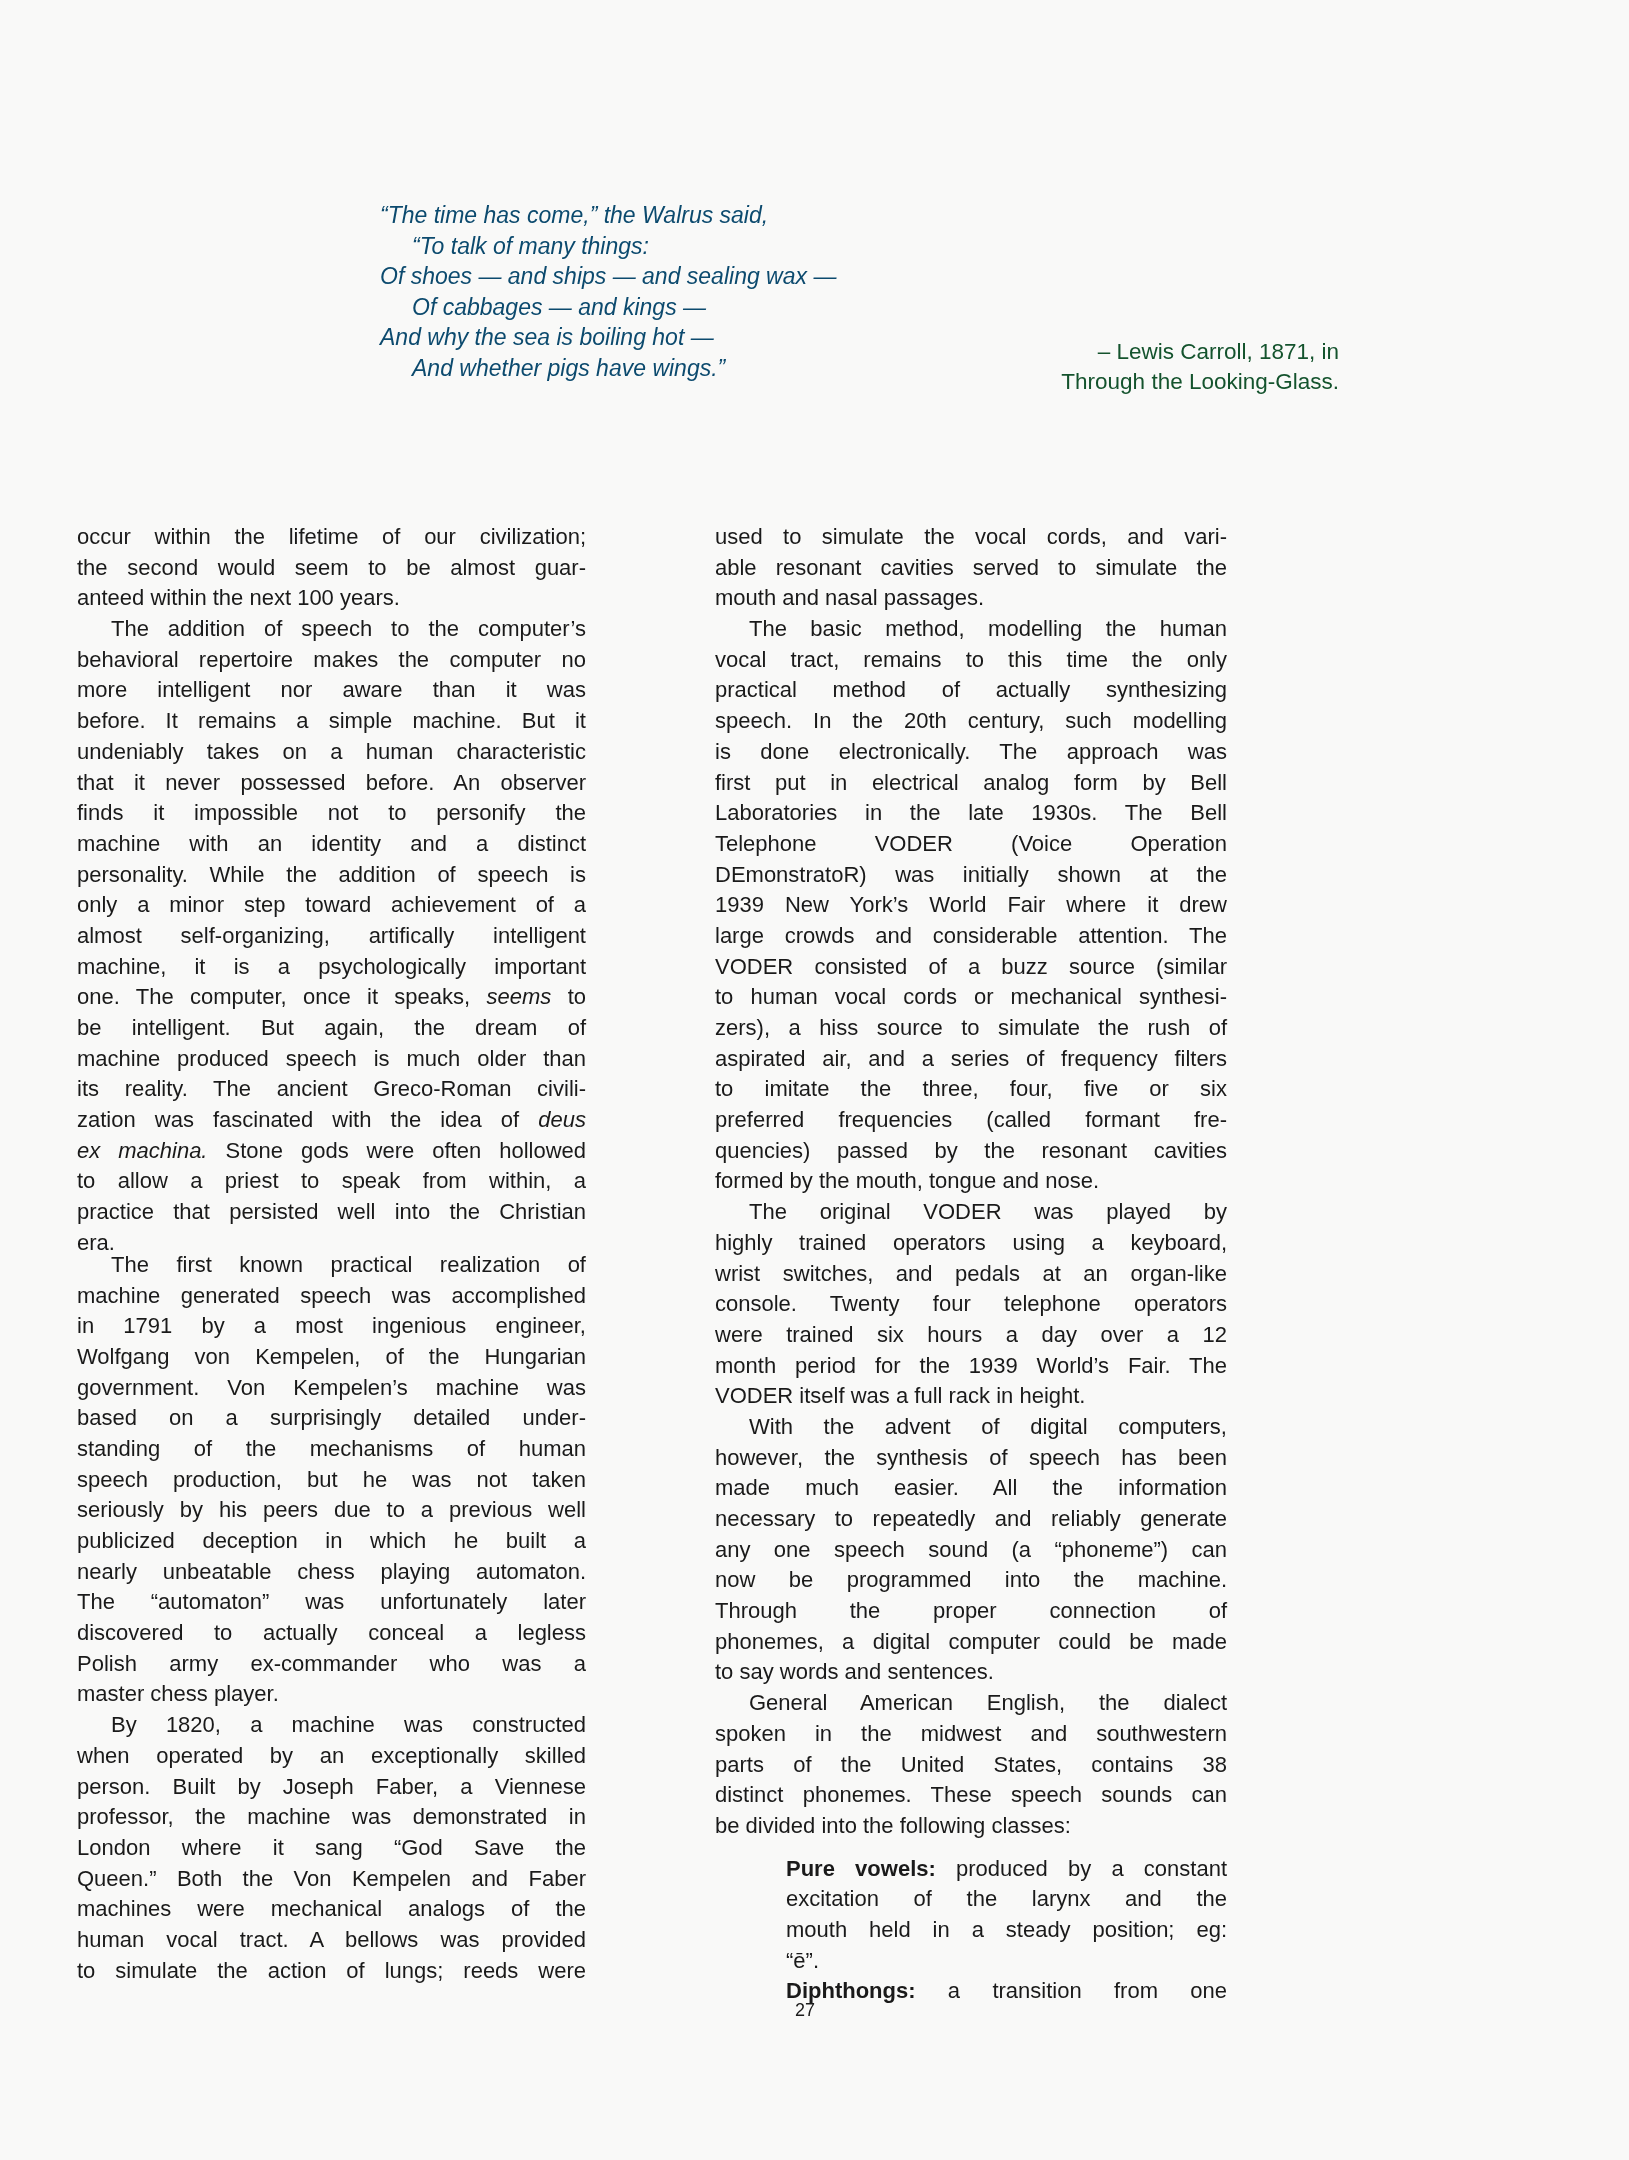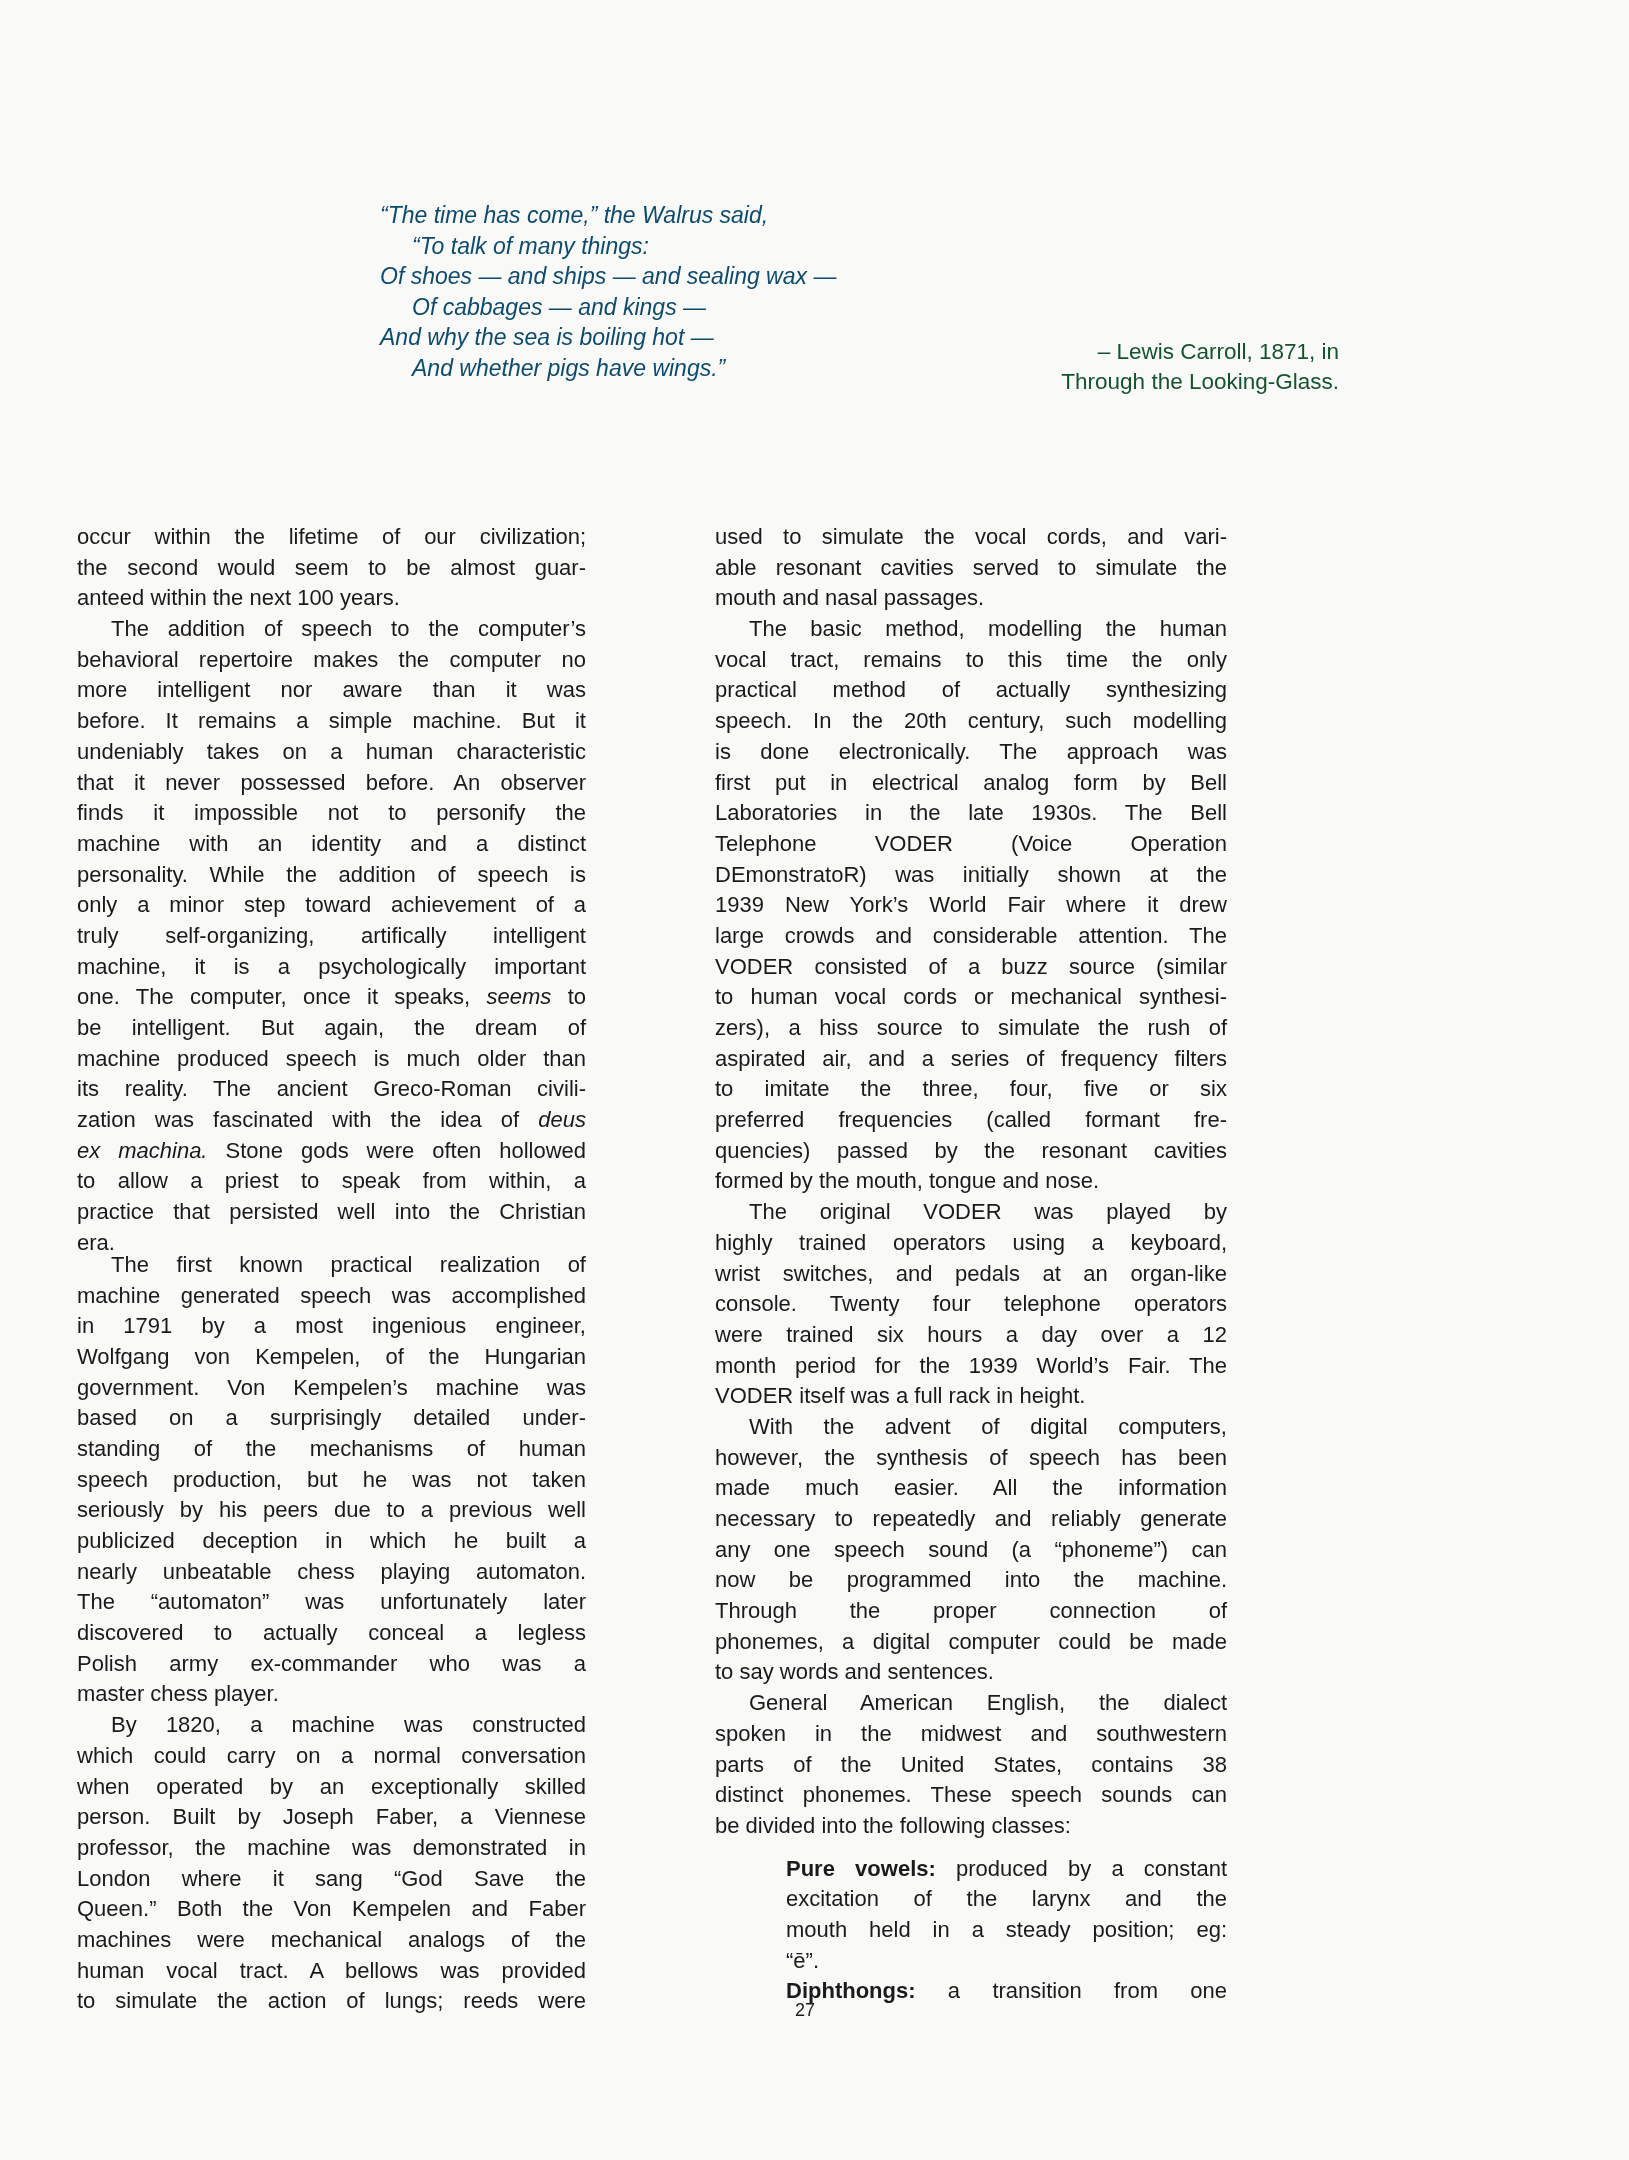--- a/index.html
+++ b/index.html
@@ -68,21 +68,21 @@
     <span class="ln indent">The addition of speech to the computer’s</span>
     <span class="ln">behavioral repertoire makes the computer no</span>
     <span class="ln">more intelligent nor aware than it was</span>
     <span class="ln">before. It remains a simple machine. But it</span>
     <span class="ln">undeniably takes on a human characteristic</span>
     <span class="ln">that it never possessed before. An observer</span>
     <span class="ln">finds it impossible not to personify the</span>
     <span class="ln">machine with an identity and a distinct</span>
     <span class="ln">personality. While the addition of speech is</span>
     <span class="ln">only a minor step toward achievement of a</span>
-    <span class="ln">truly self-organizing, artifically intelligent</span>
+    <span class="ln">almost self-organizing, artifically intelligent</span>
     <span class="ln">machine, it is a psychologically important</span>
     <span class="ln">one. The computer, once it speaks, <em>seems</em> to</span>
     <span class="ln">be intelligent. But again, the dream of</span>
     <span class="ln">machine produced speech is much older than</span>
     <span class="ln">its reality. The ancient Greco-Roman civili-</span>
     <span class="ln">zation was fascinated with the idea of <em>deus</em></span>
     <span class="ln"><em>ex machina.</em> Stone gods were often hollowed</span>
     <span class="ln">to allow a priest to speak from within, a</span>
     <span class="ln">practice that persisted well into the Christian</span>
     <span class="ln last tight">era.</span>
@@ -95,21 +95,20 @@
     <span class="ln">standing of the mechanisms of human</span>
     <span class="ln">speech production, but he was not taken</span>
     <span class="ln">seriously by his peers due to a previous well</span>
     <span class="ln">publicized deception in which he built a</span>
     <span class="ln">nearly unbeatable chess playing automaton.</span>
     <span class="ln">The “automaton” was unfortunately later</span>
     <span class="ln">discovered to actually conceal a legless</span>
     <span class="ln">Polish army ex-commander who was a</span>
     <span class="ln last">master chess player.</span>
     <span class="ln indent">By 1820, a machine was constructed</span>
-    <span class="ln">which could carry on a normal conversation</span>
     <span class="ln">when operated by an exceptionally skilled</span>
     <span class="ln">person. Built by Joseph Faber, a Viennese</span>
     <span class="ln">professor, the machine was demonstrated in</span>
     <span class="ln">London where it sang “God Save the</span>
     <span class="ln">Queen.” Both the Von Kempelen and Faber</span>
     <span class="ln">machines were mechanical analogs of the</span>
     <span class="ln">human vocal tract. A bellows was provided</span>
     <span class="ln">to simulate the action of lungs; reeds were</span>
   </div>
 <div class="column col-right" id="col-right">

